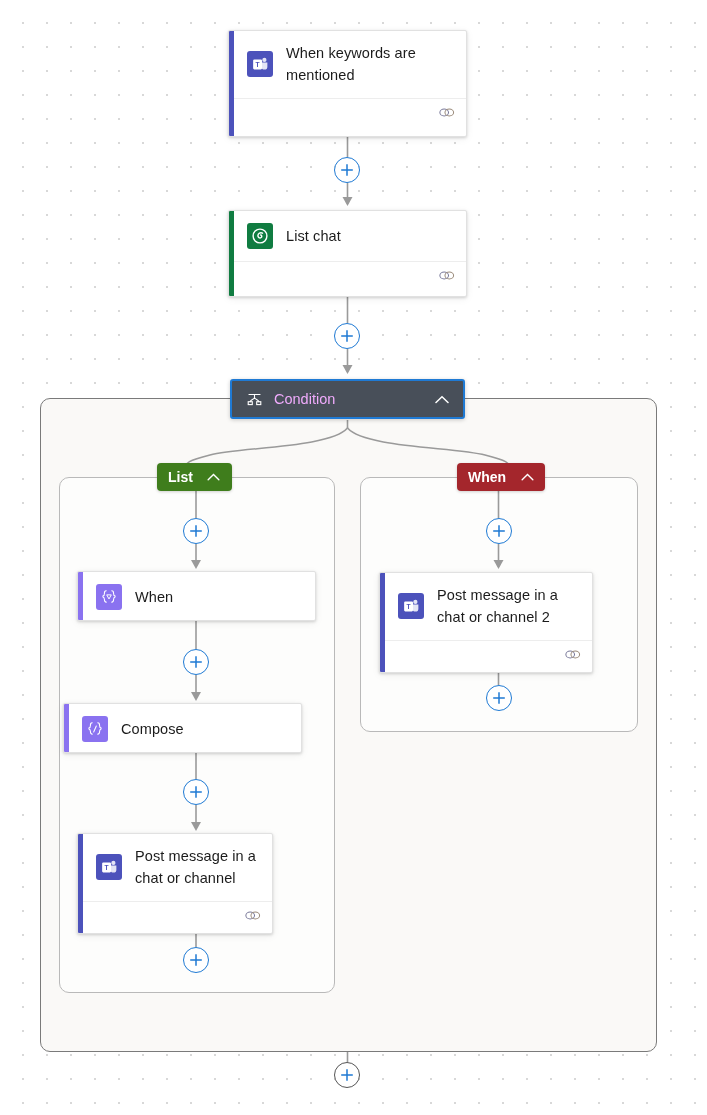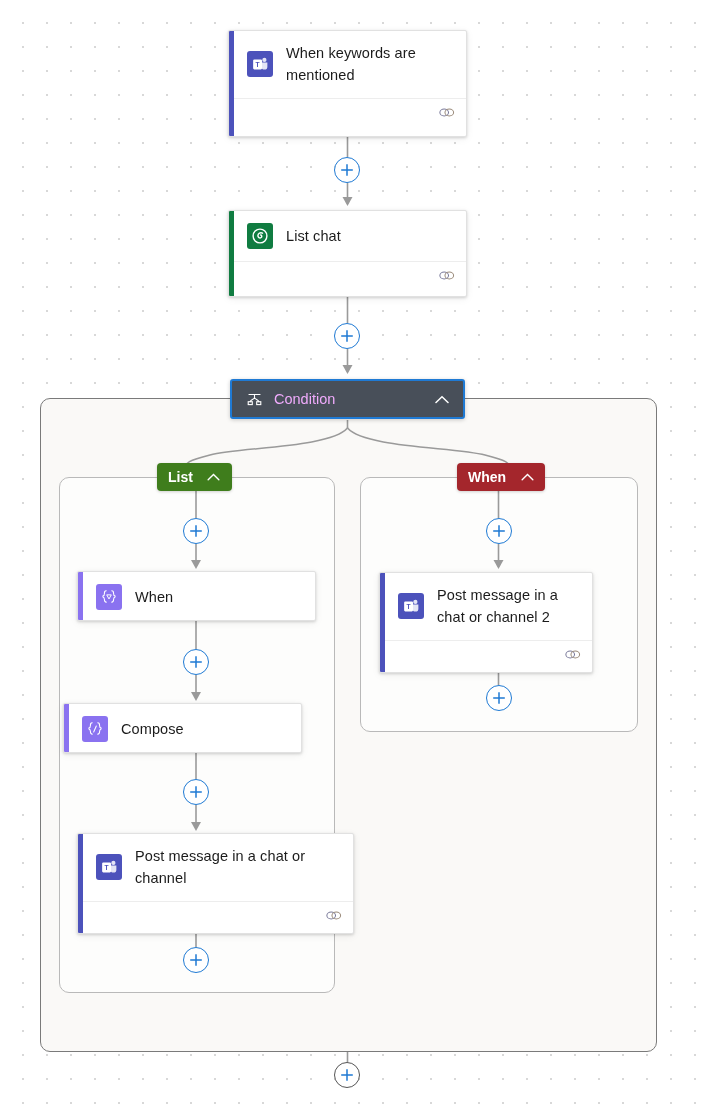--- a/index.html
+++ b/index.html
@@ -298,21 +298,21 @@
       <span class="node-title">Compose</span>
     </div>
   </div>
 
   <div class="plus" style="left:183px; top:779px;">
     <svg width="14" height="14" viewBox="0 0 14 14">
         <path d="M7 1.2v11.6M1.2 7h11.6" stroke="#1f7ad4" stroke-width="1.5"></path>
       </svg>
   </div>
 
-  <div class="card" style="left:77px; top:833px; width:277px; height:101px;">
+  <div class="card" style="left:77px; top:833px; width:196px; height:101px;">
     <div class="accent" style="background:#4c52bb;"></div>
     <div class="card-head">
       <span class="node-icon" style="background:#4c52bb;">
         <svg width="17" height="17" viewBox="0 0 24 24">
           <circle cx="17.5" cy="5.6" r="3" fill="#ffffff" opacity=".85"></circle>
           <path d="M13.5 9h8.2v6.1a4.1 4.1 0 0 1-8.2 0V9z" fill="#ffffff" opacity=".85"></path>
           <rect x="1.6" y="5" width="12.6" height="14" rx="1.6" fill="#ffffff"></rect>
           <text x="7.9" y="15.6" font-size="9.4" font-family="Liberation Sans, sans-serif" font-weight="bold" fill="#4c52bb" text-anchor="middle">T</text>
         </svg>
       </span>

